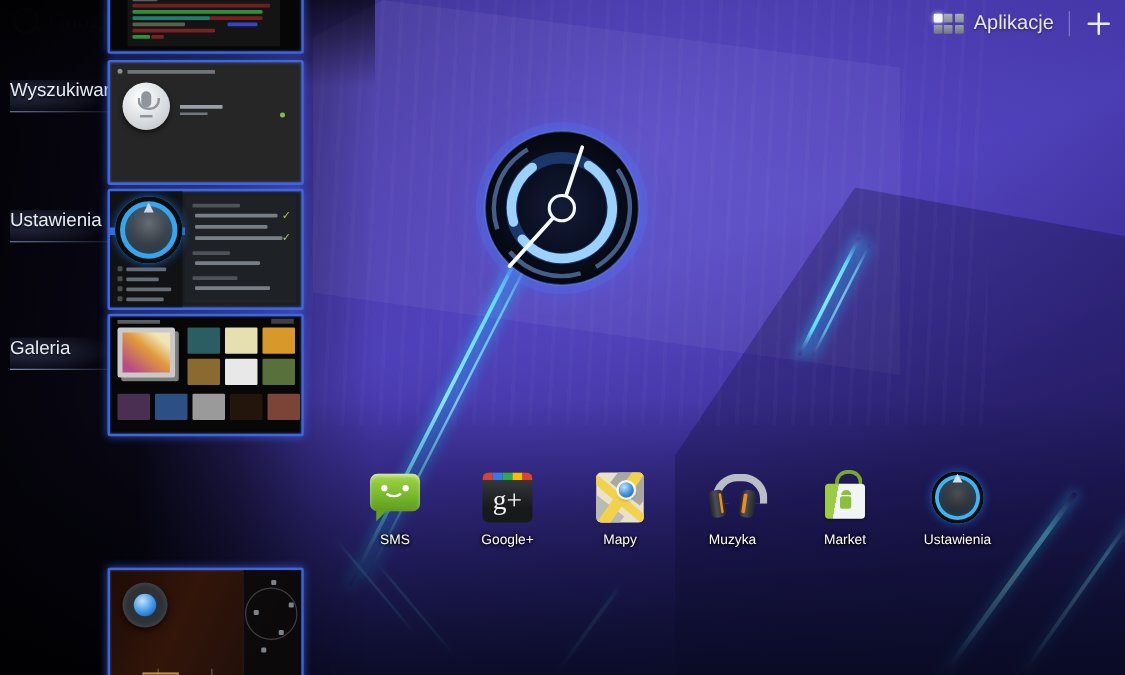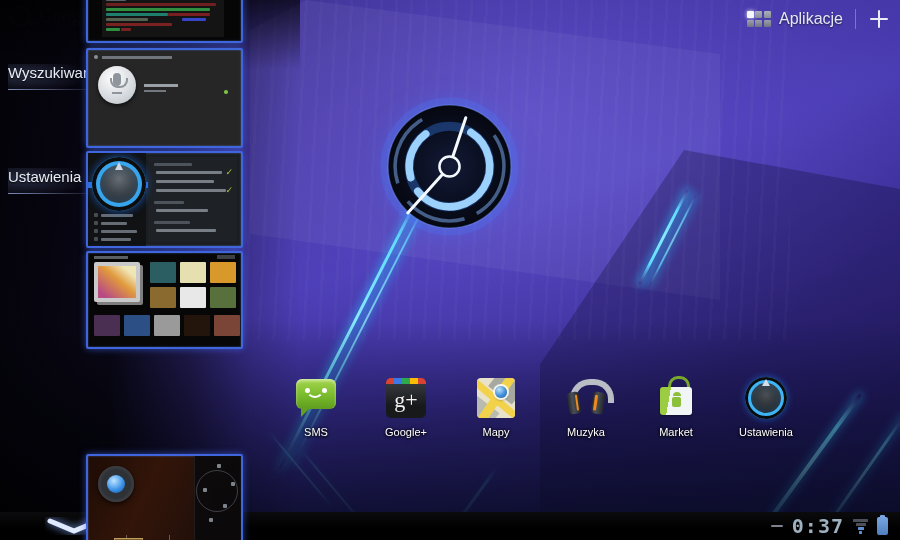--- a/index.html
+++ b/index.html
@@ -335,20 +335,21 @@
       </div>
       <div class="dlabel">Ustawienia</div>
     </div>
   </div>
 
   <div class="shade"></div>
 
   <div class="rail">
     <div class="slabel" style="top:64px"><span>Wyszukiwar</span></div>
     <div class="slabel" style="top:168px"><span>Ustawienia</span></div>
+    <div class="slabel" style="top:270px"><span>Galeria</span></div>
 
     <div class="thumb t1">
       <div class="panel">
         <div class="bar" style="top:1px;width:20px;background:#5c6066"></div>
         <div class="bar" style="top:6px;width:110px;background:#6e2020"></div>
         <div class="bar" style="top:11px;width:104px;background:#2f8f3e"></div>
         <div class="bar" style="top:16px;width:62px;background:#1f7f6e"></div>
         <div class="bar" style="top:16px;left:66px;width:42px;background:#7a1f1f"></div>
         <div class="bar" style="top:21px;width:42px;background:#55604f"></div>
         <div class="bar" style="top:21px;left:80px;width:24px;background:#3644c8"></div>
@@ -423,29 +424,13 @@
         <div class="rdot" style="right:34px;top:32px"></div>
         <div class="rdot" style="right:14px;top:48px"></div>
         <div class="rdot" style="right:28px;top:62px"></div>
       </div>
       <div class="ap"></div>
       <div class="brk"></div>
       <div class="mthumb"></div>
     </div>
   </div>
 
-  <div class="sysbar">
-    <svg class="chev" width="58" height="18" viewBox="0 0 58 18">
-      <polyline points="5,4 29,14 53,4" fill="none" stroke="#dfe9ff" stroke-width="5" stroke-linecap="round" style="filter:drop-shadow(0 0 4px rgba(130,170,255,.9))"></polyline>
-    </svg>
-    <div class="status">
-      <span class="dash"></span>
-      <span class="time">0:37</span>
-      <span class="sig">
-          <i></i>
-          <i></i>
-          <i></i>
-          <i></i>
-        </span>
-      <span class="batt"></span>
-    </div>
-  </div>
 </div>
 
 </body></html>

